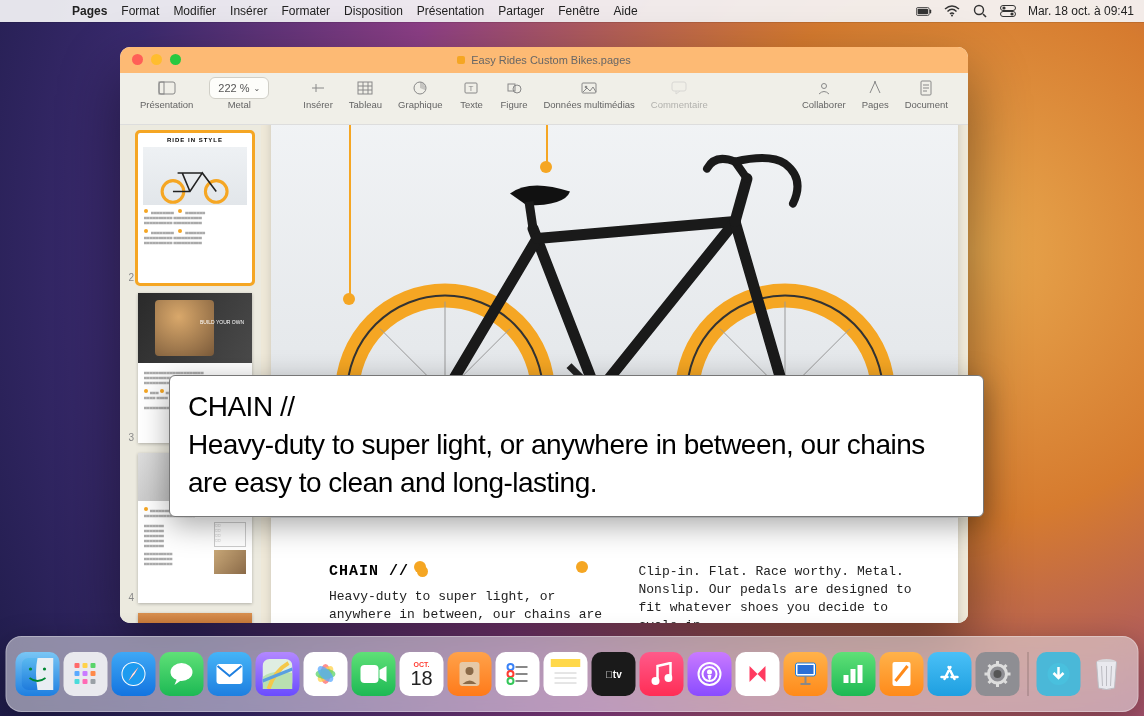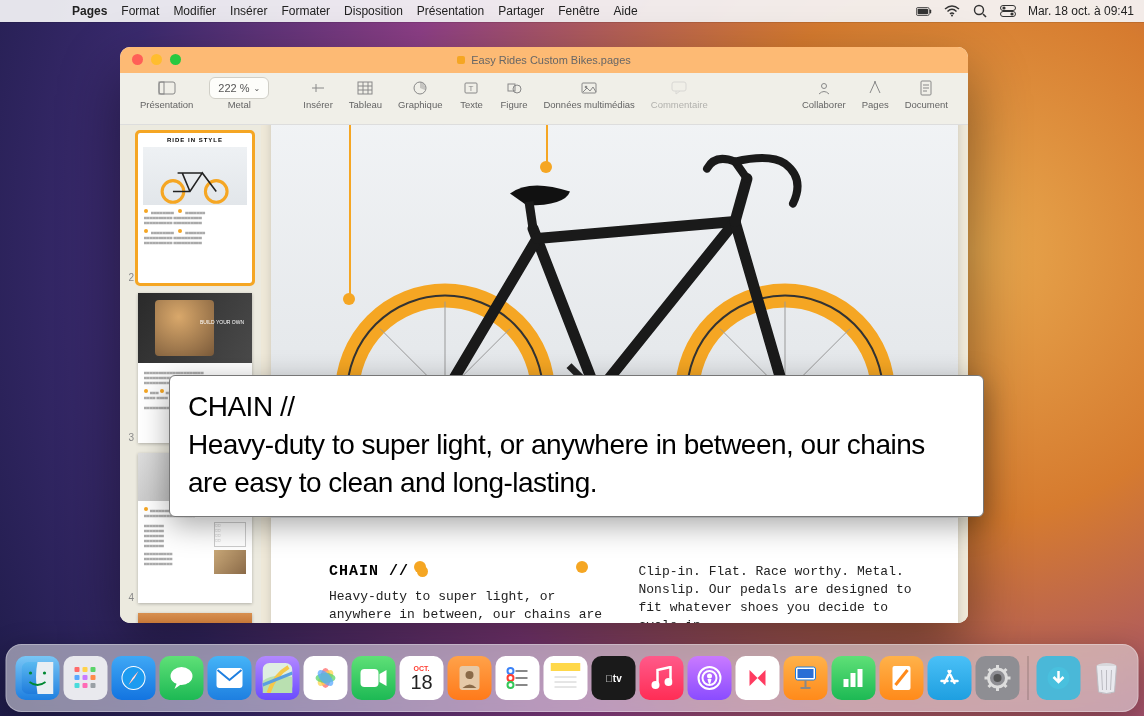--- a/index.html
+++ b/index.html
@@ -66,21 +66,21 @@
   
   .hoverbox{
     position:absolute;left:169px;top:375px;width:815px;
     background:#fff;border:1px solid #777;border-radius:6px;
     padding:12px 18px 14px;box-shadow:0 8px 30px rgba(0,0,0,0.35);
     font-size:28px;line-height:38px;color:#000;letter-spacing:-0.5px;
   }
   
   .dock{
     position:absolute;left:50%;transform:translateX(-50%);bottom:4px;
-    height:68px;background:rgba(230,230,235,0.55);border-radius:16px;
+    height:76px;background:rgba(230,230,235,0.55);border-radius:16px;
     display:flex;align-items:center;padding:0 10px;gap:4px;
     backdrop-filter: blur(10px);
     box-shadow:0 8px 30px rgba(0,0,0,0.3), inset 0 0 0 1px rgba(255,255,255,0.3);
   }
   .dock .app{width:44px;height:44px;border-radius:10px;display:flex;align-items:center;justify-content:center;font-size:20px;color:#fff;}
   .dock .sep{width:1px;height:44px;background:rgba(0,0,0,0.25);margin:0 4px;}
 </style>
 </head>
 <body>
 

